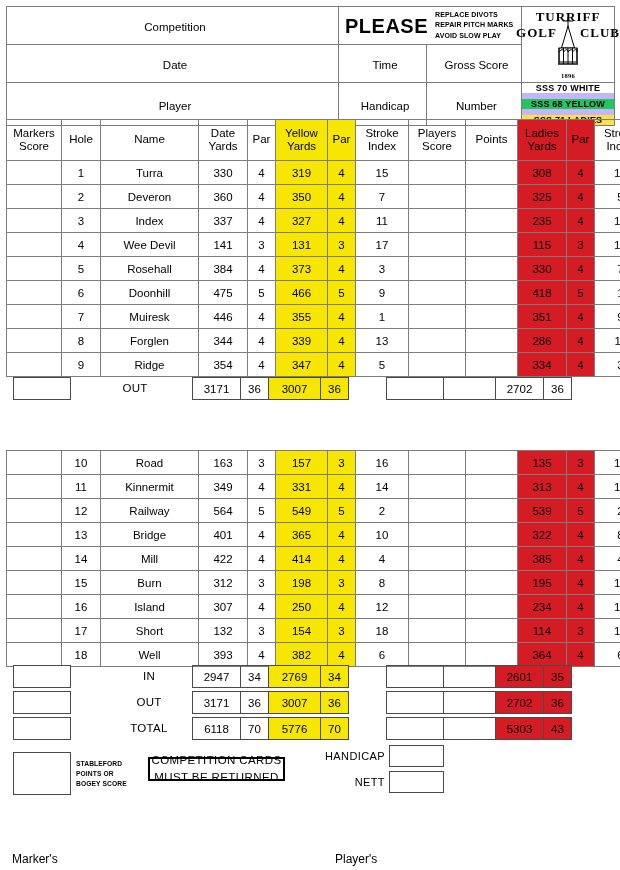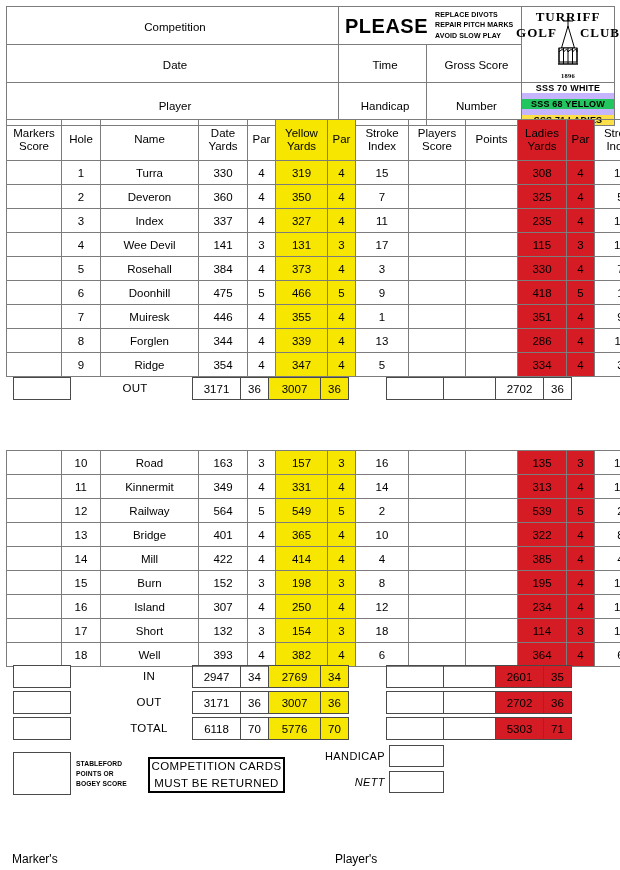--- a/index.html
+++ b/index.html
@@ -628,21 +628,21 @@
             <td></td>
             <td></td>
             <td class="red">385</td>
             <td class="red">4</td>
             <td>4</td>
           </tr>
           <tr>
             <td></td>
             <td>15</td>
             <td class="name-cell">Burn</td>
-            <td>152</td>
+            <td>312</td>
             <td>3</td>
             <td class="yel">198</td>
             <td class="yel">3</td>
             <td>8</td>
             <td></td>
             <td></td>
             <td class="red">195</td>
             <td class="red">4</td>
             <td>18</td>
           </tr>
@@ -798,43 +798,43 @@
             <col style="width:57px">
             <col style="width:52px">
             <col style="width:48px">
             <col style="width:28px">
           </colgroup>
           <tbody>
             <tr>
               <td></td>
               <td></td>
               <td class="red">5303</td>
-              <td class="red">71</td>
+              <td class="red">43</td>
             </tr>
           </tbody>
         </table>
       </div>
     </div>
 
   <div class="box-plain" style="left:13px; top:752px; width:58px; height:43px;"></div>
   <div class="stable-text" style="left:76px; top:759px; width:70px;">
     <span>STABLEFORD</span><br>
     <span>POINTS OR</span><br>
     <span>BOGEY SCORE</span>
   </div>
 
-  <div class="comp-box" style="left:148px; top:757px; width:137px; height:36px;">
+  <div class="comp-box" style="left:148px; top:757px; width:137px; height:24px;">
     <span>COMPETITION  CARDS</span>
     <span>MUST BE RETURNED</span>
   </div>
 
   <div class="hc-label" style="left:300px; top:745px; width:85px;">HANDICAP</div>
   <div class="box-plain" style="left:389px; top:745px; width:55px; height:22px;"></div>
 
-  <div class="hc-label" style="left:300px; top:771px; width:85px;font-style:italic;">NETT</div>
+  <div class="hc-label" style="left:300px; top:771px; width:85px;">NETT</div>
   <div class="box-plain" style="left:389px; top:771px; width:55px; height:22px;"></div>
 
   <div class="sig" style="left:12px; top:835px;">
     <div class="sig-block">
       <div class="sig-lines">
         <span>Marker's</span><br>
         
       </div>
 
     </div>

